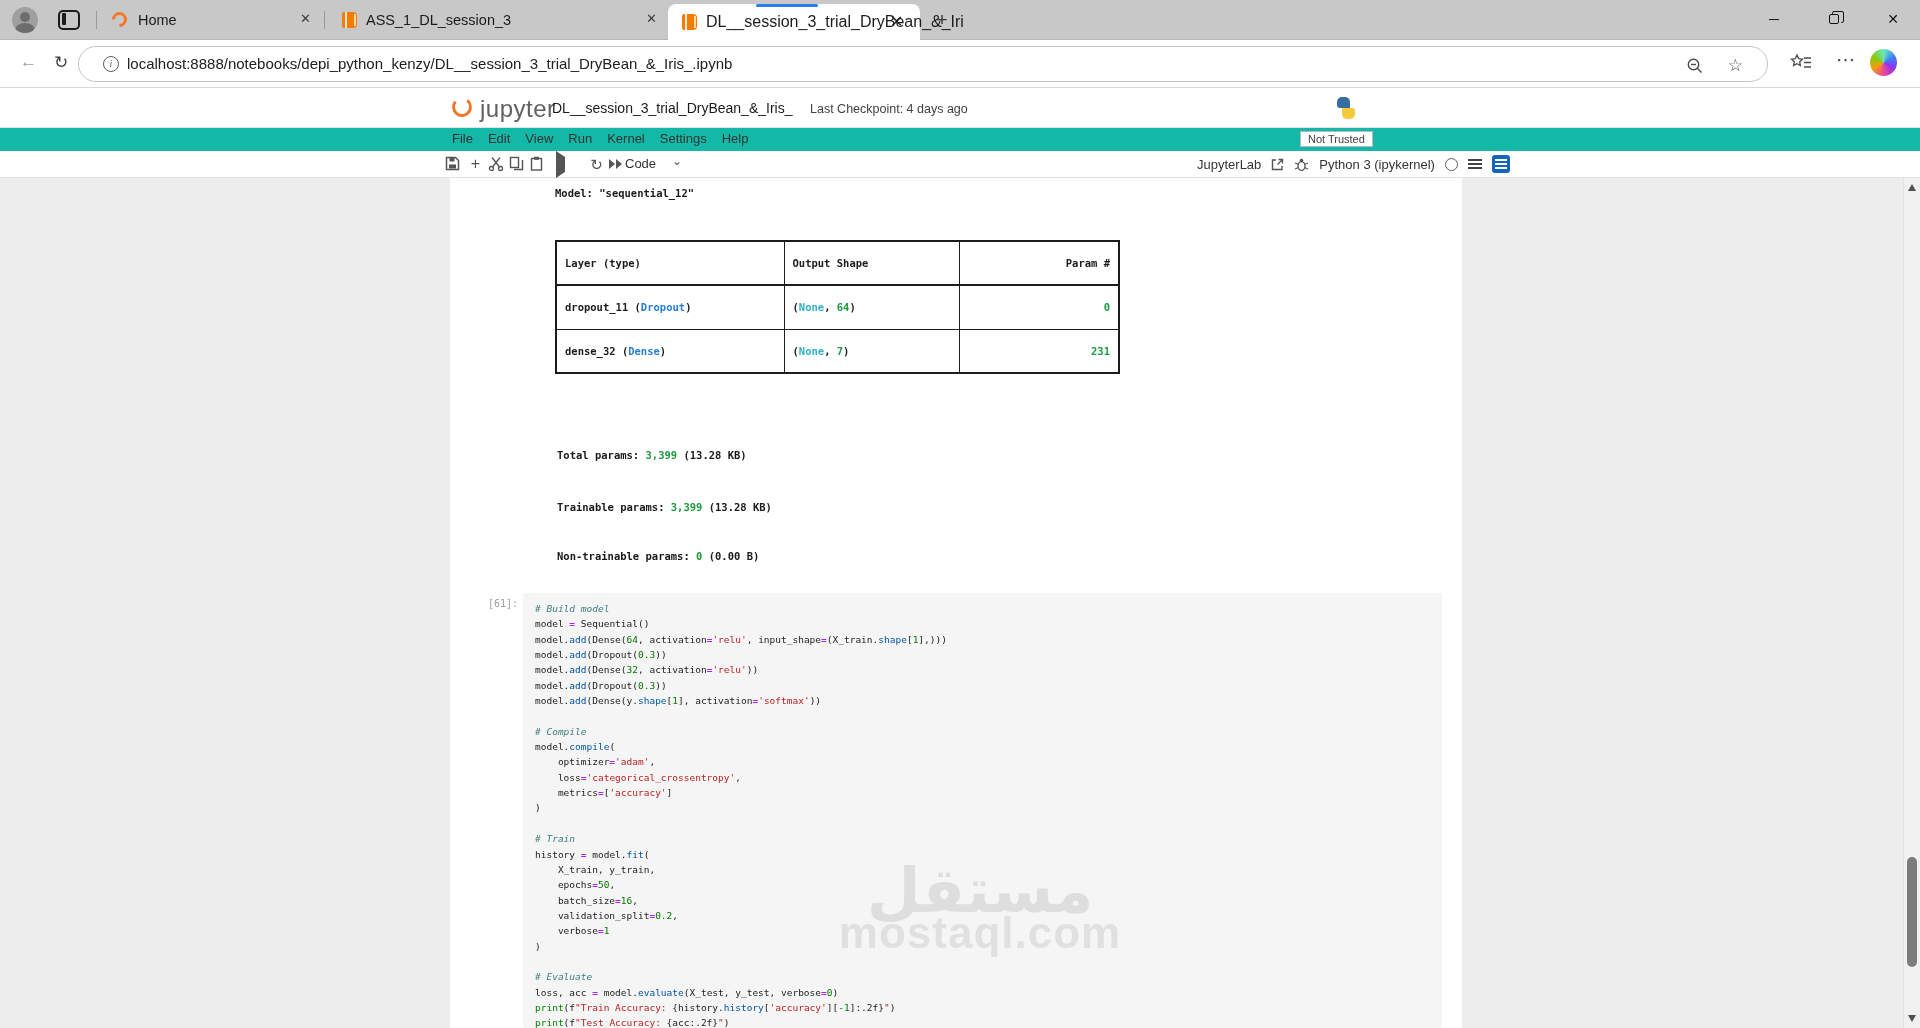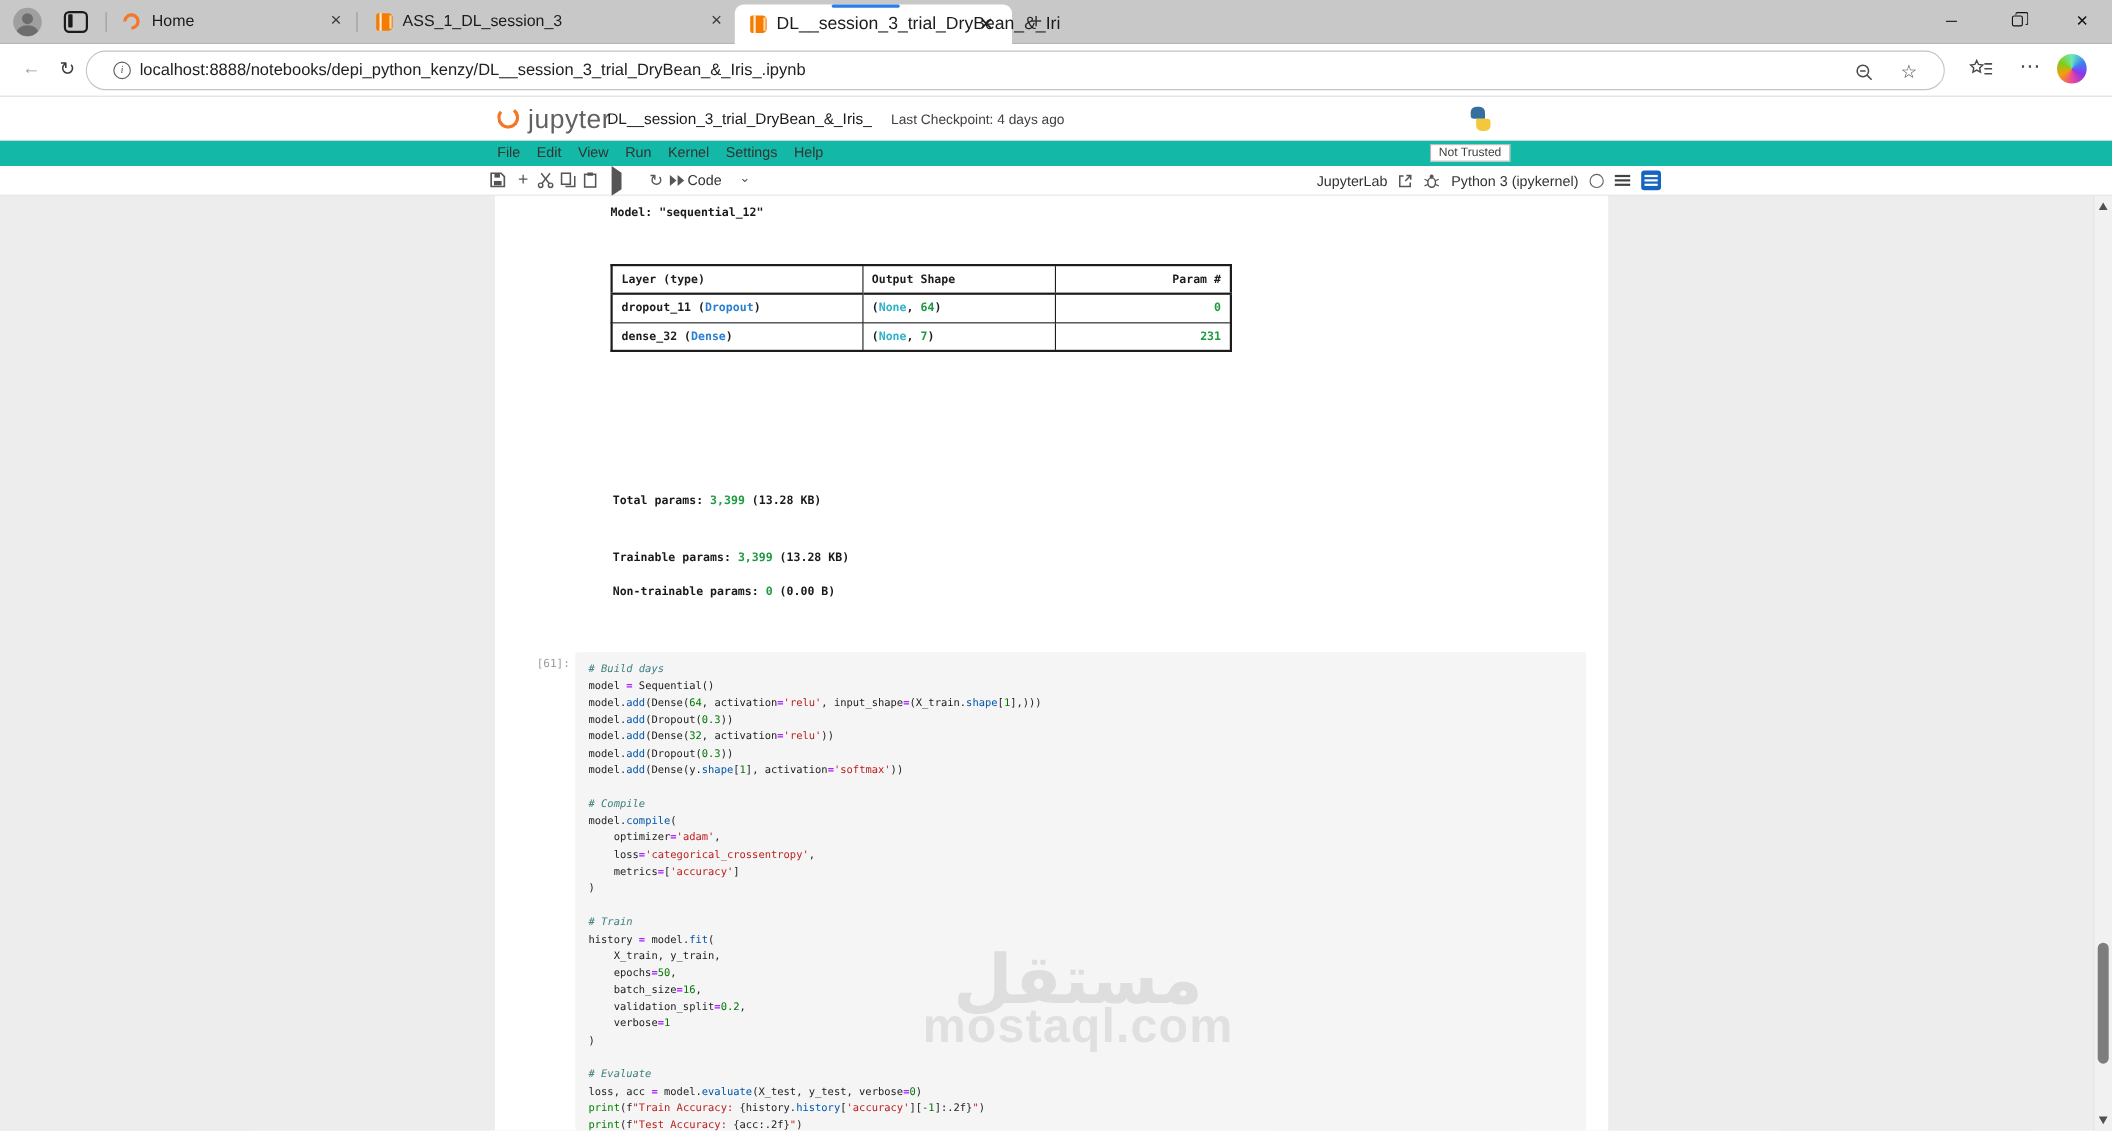--- a/index.html
+++ b/index.html
@@ -69,21 +69,21 @@
   .bluepanel{width:18px;height:18px;background:#1565c0;border-radius:3px;position:relative}
   .bluepanel::before{content:"";position:absolute;left:3px;top:4px;width:12px;height:1.8px;background:#fff;box-shadow:0 4px 0 #fff,0 8px 0 #fff}
 
   
   .jmain{position:absolute;left:0;top:178px;width:1920px;height:850px;background:#ededed}
   .whitecol{position:absolute;left:450px;top:0;width:1012px;height:850px;background:#fff}
   .mono{font-family:"DejaVu Sans Mono",monospace}
   .nb-out{font-weight:700;font-size:10.5px;color:#1a1a1a;white-space:pre}
   .model-line{position:absolute;left:555px;top:9px}
   .ktable{position:absolute;left:555px;top:62px;border-collapse:collapse}
-  .ktable th,.ktable td{border:1px solid #1c1c1c;font-weight:700;font-size:10.5px;font-family:"DejaVu Sans Mono",monospace;padding:0 8px;height:26px;white-space:nowrap}
+  .ktable th,.ktable td{border:1px solid #1c1c1c;font-weight:700;font-size:10.5px;font-family:"DejaVu Sans Mono",monospace;padding:0 8px;height:44px;white-space:nowrap}
   .ktable th{text-align:left}
   .ktable .c1{width:228px}.ktable .c2{width:175px}.ktable .c3{width:160px;text-align:right}
   .ktable thead th{border-bottom:2px solid #1c1c1c}
   .ktable{border:2px solid #1c1c1c}
   .pline{position:absolute;left:557px}
 
   
   .cellprompt{position:absolute;left:484px;top:420px;font-size:10px;color:#9c9c9c;width:34px;text-align:right}
   .inputbox{position:absolute;left:523px;top:415px;width:919px;height:435px;background:#f5f5f5;border-radius:2px}
   .codeblock{position:absolute;left:535px;top:423px;font-size:9.5px;line-height:15.35px;color:#1c1c1c}
@@ -277,27 +277,27 @@
           <td class="c1"><span>dense_32 (</span><span class="tk-b">Dense</span><span>)</span></td>
           <td class="c2"><span>(</span><span class="tk-c">None</span><span>, </span><span class="tk-g">7</span><span>)</span></td>
           <td class="c3"><span class="tk-g">231</span></td>
         </tr>
       </tbody>
   </table>
 
   <div id="params-lines">
       <div class="pline mono nb-out" style="top: 271px;"><span>Total params: </span><span class="tk-g">3,399</span><span> (13.28 KB)</span></div>
       <div class="pline mono nb-out" style="top: 323px;"><span>Trainable params: </span><span class="tk-g">3,399</span><span> (13.28 KB)</span></div>
-      <div class="pline mono nb-out" style="top: 354px;"><span>Non-trainable params: </span><span class="tk-g">0</span><span> (0.00 B)</span></div>
+      <div class="pline mono nb-out" style="top: 372px;"><span>Non-trainable params: </span><span class="tk-g">0</span><span> (0.00 B)</span></div>
     </div>
 
   <div class="cellprompt mono">[61]:</div>
   <div class="inputbox"></div>
   <div class="codeblock mono" id="code-block">
-      <div class="cl"><span class="tk-com"># Build days</span></div>
+      <div class="cl"><span class="tk-com"># Build model</span></div>
       <div class="cl"><span>model </span><span class="tk-op">=</span><span> Sequential()</span></div>
       <div class="cl"><span>model.</span><span class="tk-prop">add</span><span>(Dense(</span><span class="tk-num">64</span><span>, activation</span><span class="tk-op">=</span><span class="tk-str">'relu'</span><span>, input_shape</span><span class="tk-op">=</span><span>(X_train.</span><span class="tk-prop">shape</span><span>[</span><span class="tk-num">1</span><span>],)))</span></div>
       <div class="cl"><span>model.</span><span class="tk-prop">add</span><span>(Dropout(</span><span class="tk-num">0.3</span><span>))</span></div>
       <div class="cl"><span>model.</span><span class="tk-prop">add</span><span>(Dense(</span><span class="tk-num">32</span><span>, activation</span><span class="tk-op">=</span><span class="tk-str">'relu'</span><span>))</span></div>
       <div class="cl"><span>model.</span><span class="tk-prop">add</span><span>(Dropout(</span><span class="tk-num">0.3</span><span>))</span></div>
       <div class="cl"><span>model.</span><span class="tk-prop">add</span><span>(Dense(y.</span><span class="tk-prop">shape</span><span>[</span><span class="tk-num">1</span><span>], activation</span><span class="tk-op">=</span><span class="tk-str">'softmax'</span><span>))</span></div>
       <div class="cl"></div>
       <div class="cl"><span class="tk-com"># Compile</span></div>
       <div class="cl"><span>model.</span><span class="tk-prop">compile</span><span>(</span></div>
       <div class="cl"><span>    optimizer</span><span class="tk-op">=</span><span class="tk-str">'adam'</span><span>,</span></div>

